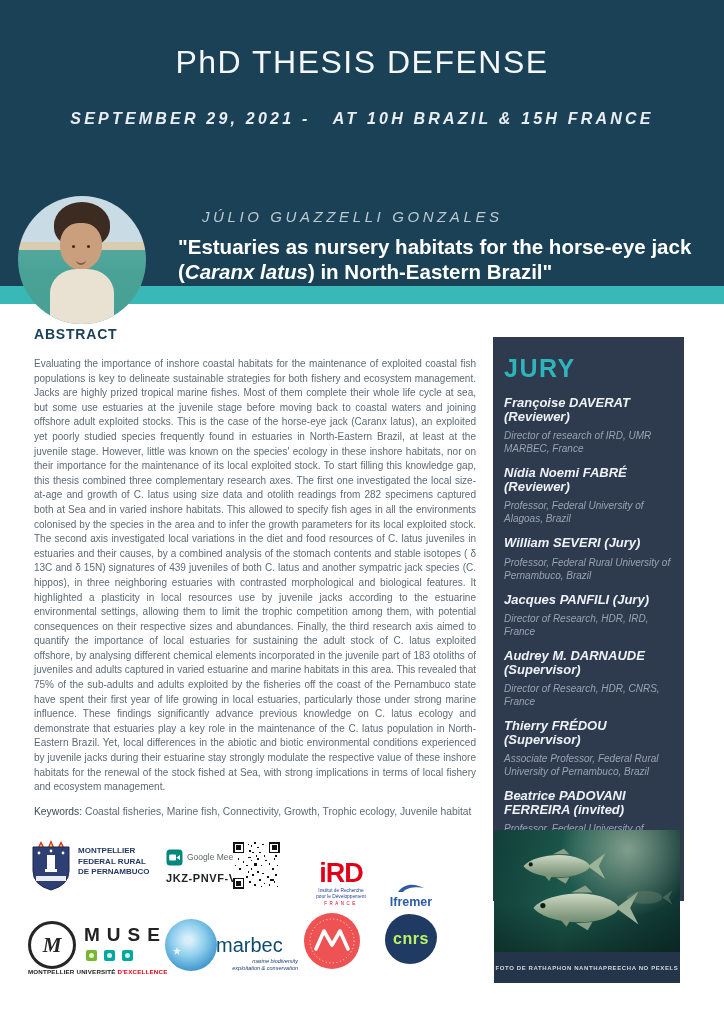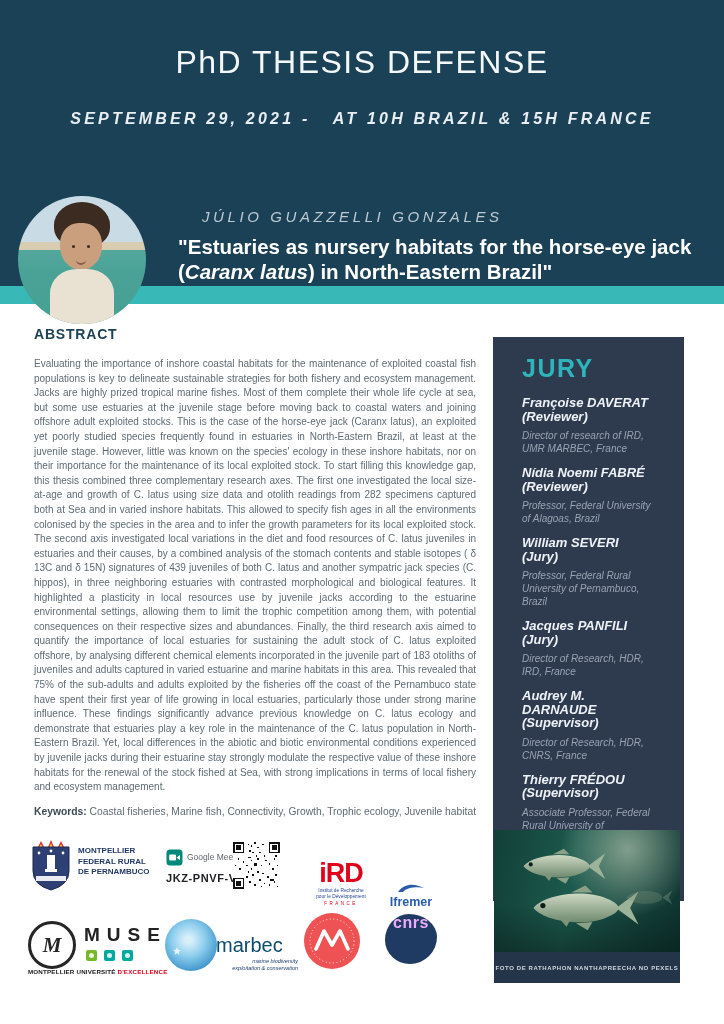--- a/index.html
+++ b/index.html
@@ -46,26 +46,26 @@
     color:#1d4156;font-size:14px;font-weight:bold;letter-spacing:0.8px;
   }
   .abstract-text{
     position:absolute;left:34px;top:357px;width:442px;
     color:#5e6b74;font-size:10px;line-height:14.6px;text-align:justify;
   }
   .keywords-line{
     position:absolute;left:34px;top:806px;width:445px;
     font-size:10.3px;color:#5e6b74;
   }
-  .keywords-label{font-weight:bold;color:#3a4a55;}
+  .keywords-label{font-weight:normal;color:#3a4a55;}
 
   
   .jury-panel{
     position:absolute;left:493px;top:337px;width:191px;height:564px;
-    background:#2e3b4f;box-sizing:border-box;padding:17px 29px;
+    background:#2e3b4f;box-sizing:border-box;padding:17px 11px;
   }
   .jury-heading{color:#2eb5bc;font-size:25px;font-weight:bold;letter-spacing:1.5px;margin-bottom:13px;}
   .jury-member{margin-bottom:11px;}
   .jury-member-name{color:#eef2f6;font-size:13px;font-weight:bold;font-style:italic;line-height:13.5px;}
   .jury-member-role{color:#98a3b3;font-size:10px;font-style:italic;line-height:13px;margin-top:6px;}
 
   
   .fish-figure{position:absolute;left:494px;top:830px;width:186px;}
   .fish-photo{
     position:relative;width:186px;height:122px;overflow:hidden;
@@ -115,22 +115,22 @@
     position:absolute;
   }
   .marbec-globe::after{content:"";position:absolute;left:8px;top:28px;width:8px;height:8px;background:#eaf6fc;
     clip-path:polygon(50% 0,63% 35%,100% 38%,70% 60%,80% 100%,50% 75%,20% 100%,30% 60%,0 38%,37% 35%);}
   .marbec-wordmark{left:216px;top:934px;color:#0c4a6e;font-size:20px;}
   .marbec-tagline{left:214px;top:958px;width:84px;text-align:right;color:#1d3c6e;font-size:5.5px;font-style:italic;line-height:7px;}
   .um-seal{left:303px;top:912px;}
   .cnrs-blob{
     left:385px;top:914px;width:52px;height:50px;background:#1f3a63;
     border-radius:46% 54% 52% 48% / 52% 46% 54% 48%;
-    display:flex;align-items:flex-start;justify-content:center;
-    color:#f0abfc;font-size:16px;font-weight:bold;letter-spacing:0.5px;
+    display:flex;align-items:center;justify-content:center;
+    color:#bef264;font-size:16px;font-weight:bold;letter-spacing:0.5px;
   }
 </style>
 </head>
 <body>
 
 <div class="poster">
 
   <div class="header">
     <div class="phd-title">PhD THESIS DEFENSE</div>
     <div class="date-line">SEPTEMBER 29, 2021 -   AT 10H BRAZIL &amp; 15H FRANCE</div>

